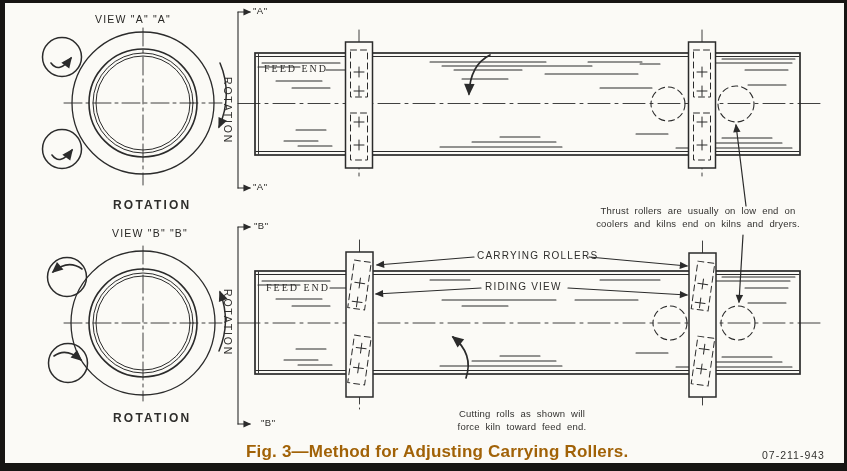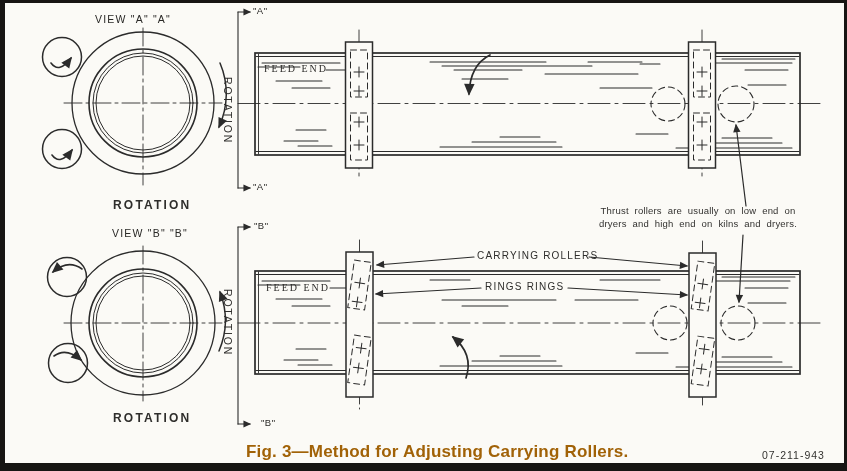--- a/index.html
+++ b/index.html
@@ -284,28 +284,30 @@
   <div class="lbl sect" style="left:253px;top:5px;">"A"</div>
   <div class="lbl sect" style="left:253px;top:181px;">"A"</div>
 
   <div class="lbl sect" style="left:254px;top:220px;">"B"</div>
   <div class="lbl sect" style="left:261px;top:417px;">"B"</div>
 
   <div class="lbl feed" style="left:264px;top:63px;">FEED END</div>
   <div class="lbl feed" style="left:266px;top:282px;">FEED END</div>
 
   <div class="lbl callout" style="left:477px;top:250px;text-align:center;">CARRYING ROLLERS</div>
-  <div class="lbl callout" style="left:485px;top:281px;">RINGS RINGS</div>
+  <div class="lbl callout" style="left:485px;top:281px;">RIDING VIEW</div>
 
   <div class="note" style="left:588px;top:205px;width:220px;">
     <div>Thrust rollers are usually on low end on</div>
-    <div>dryers and high end on kilns and dryers.</div>
+    <div>coolers and kilns end on kilns and dryers.</div>
   </div>
 
   <div class="note" style="left:452px;top:408px;width:140px;">
+    <div>Cutting rolls as shown will</div>
+    <div>force kiln toward feed end.</div>
   </div>
 
   <div class="lbl caption" style="left:246px;top:442px;">Fig. 3—Method for Adjusting Carrying Rollers.</div>
 
   <div class="lbl docnum" style="left:762px;top:449px;">07-211-943</div>
 
   <div class="frame-border"></div>
 </div>
 
 </body></html>

